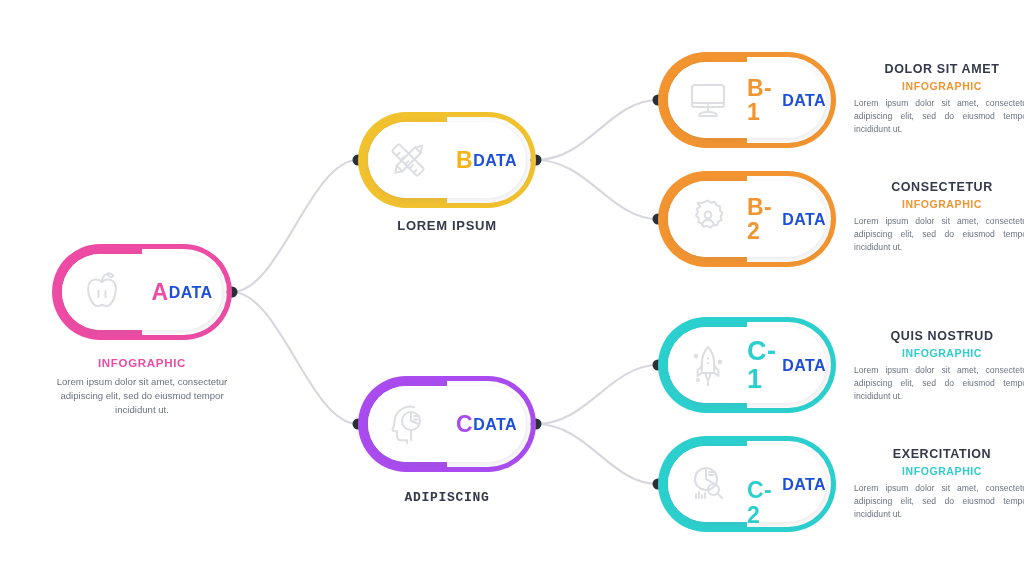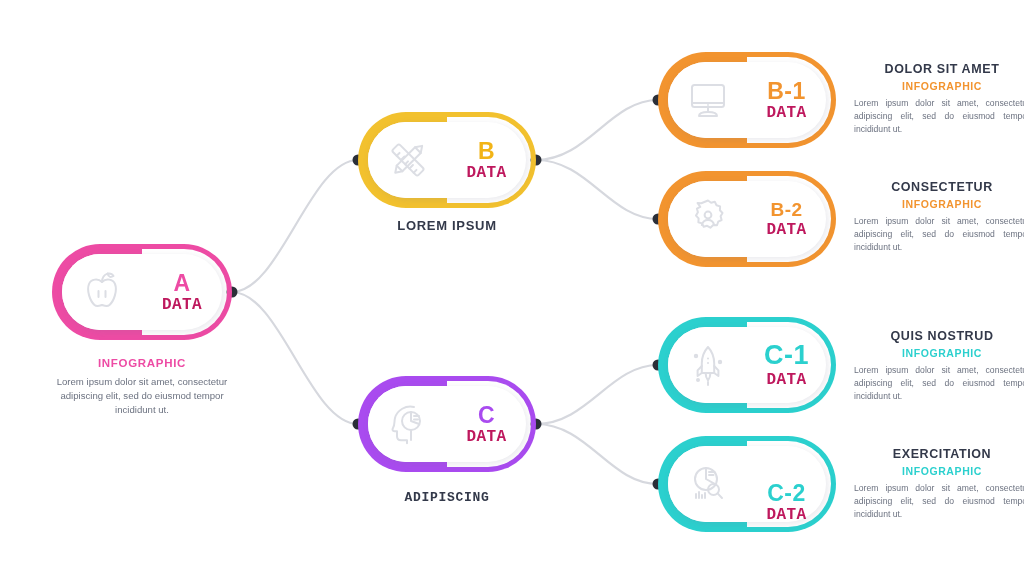--- a/index.html
+++ b/index.html
@@ -60,35 +60,34 @@
   }
   .card .icon-cell {
     flex: 0 0 50%;
     display: flex;
     align-items: center;
     justify-content: center;
   }
   .card .text-cell {
     flex: 0 0 50%;
     display: flex;
-    flex-direction: column;
+    flex-direction: row;
     align-items: center;
     justify-content: center;
     line-height: 1.05;
   }
   .node-code {
     font-weight: 700;
     color: #333;
     letter-spacing: 0.5px;
   }
   .node-sub {
     font-weight: 700;
-    color: #be185d;
+    color: #1d4ed8;
     letter-spacing: 0.4px;
-    font-family: Liberation Mono, monospace;
   }
 
   
   .dot {
     position: absolute;
     width: 11px; height: 11px;
     border-radius: 50%;
     background: #2b2f38;
     transform: translate(-50%, -50%);
   }
@@ -282,21 +281,21 @@
     <div class="ring-right" style="border-color:#F2942F;"></div>
     <div class="card">
       <div class="icon-cell">
         <svg class="gi" width="46" height="46" viewBox="0 0 46 46" fill="none" stroke="#dcdee4" stroke-width="2" stroke-linecap="round" stroke-linejoin="round">
           <path d="M23 4.5l3.1 2.2 3.7-.9 1.7 3.4 3.6 1.2-.2 3.8 2.6 2.8-1.9 3.3 1 3.7-3.4 1.7-1.2 3.6-3.8-.2-2.8 2.6-3.3-1.9-3.4 1-1.7-3.4-3.6-1.2.2-3.8-2.6-2.8 1.9-3.3-1-3.7 3.4-1.7L12.5 7l3.8.2z"></path>
           <circle cx="23" cy="19" r="3.4"></circle>
           <path d="M16.8 29c.8-3.2 3.3-5 6.2-5s5.4 1.8 6.2 5"></path>
         </svg>
       </div>
       <div class="text-cell">
-        <div class="node-code" style="font-size:19px;color:#F2942F;">B-2</div>
+        <div class="node-code" style="font-size:23px;color:#F2942F;">B-2</div>
         <div class="node-sub" style="font-size:16px;margin-top:2px;">DATA</div>
       </div>
     </div>
   </div>
   <div class="sidetext" style="left:852px;top:180px;">
     <div class="side-title">CONSECTETUR</div>
     <div class="side-sub" style="color:#F2942F;">INFOGRAPHIC</div>
     <div class="side-body">Lorem ipsum dolor sit amet, consectetur adipiscing elit, sed do eiusmod tempor incididunt ut.</div>
   </div>
 

